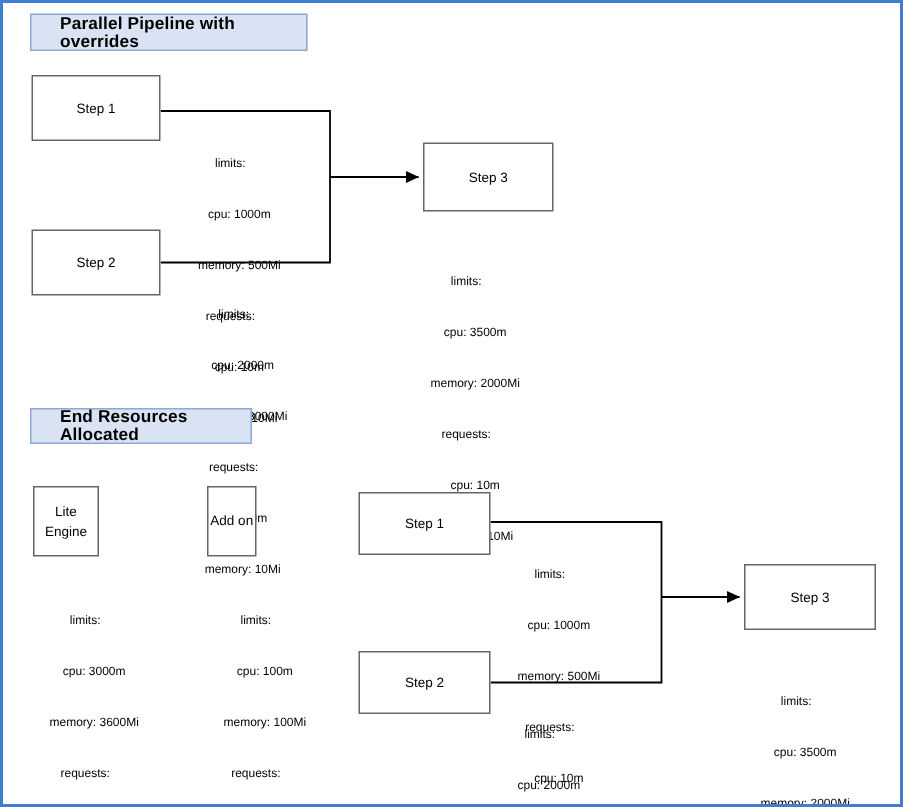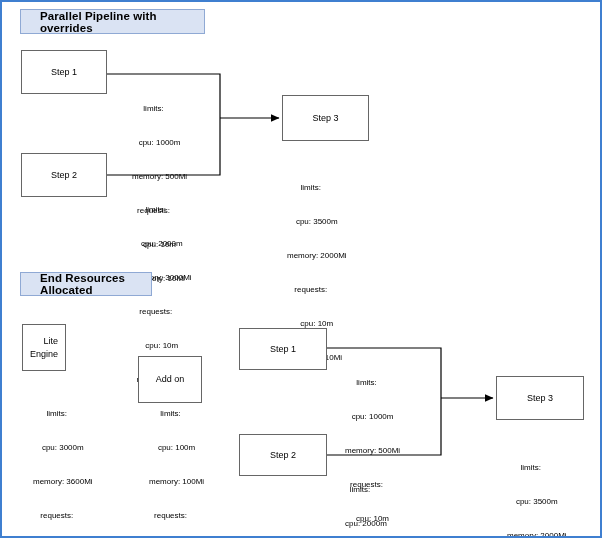--- a/index.html
+++ b/index.html
@@ -42,21 +42,21 @@
     letter-spacing: 0.1px;
   }
   .node {
     position: absolute;
     background: #ffffff;
     border: 1px solid #666666;
     box-sizing: border-box;
     display: flex;
     align-items: center;
     justify-content: center;
-    text-align: right;
+    text-align: center;
     font-size: 9px;
     color: #000000;
     line-height: 1.35;
   }
   .node .node-label {
     display: block;
     white-space: pre-line;
   }
   .res {
     position: absolute;
@@ -143,30 +143,30 @@
 
   <div class="res" style="left:273px; top:157px;">
     <span>limits:</span>
     <span class="ind">cpu: 3500m</span>
     <span class="ind">memory: 2000Mi</span>
     <span>requests:</span>
     <span class="ind">cpu: 10m</span>
     <span class="ind">memory: 10Mi</span>
   </div>
 
-  <div class="banner" style="left:18px; top:270px; width:132px; height:24px;">
+  <div class="banner" style="left:18px; top:270px; width:148px; height:24px;">
     <span>End Resources Allocated</span>
   </div>
 
   <div class="node" style="left:20px; top:322px; width:44px; height:47px;">
     <span class="node-label">Lite
 Engine</span>
   </div>
 
-  <div class="node" style="left:136px; top:322px; width:64px; height:47px;margin-top:32px;">
+  <div class="node" style="left:136px; top:322px; width:33px; height:47px;">
     <span class="node-label">Add on</span>
   </div>
 
   <div class="node" style="left:237px; top:326px; width:88px; height:42px;">
     <span class="node-label">Step 1</span>
   </div>
 
   <div class="node" style="left:237px; top:432px; width:88px; height:42px;">
     <span class="node-label">Step 2</span>
   </div>

